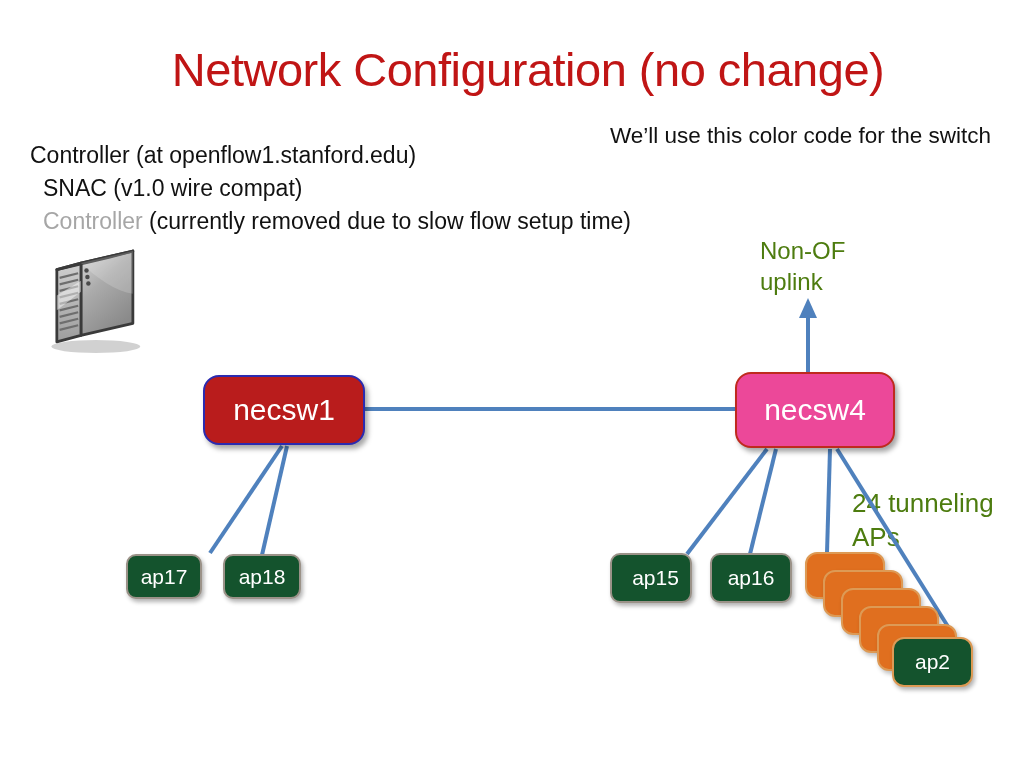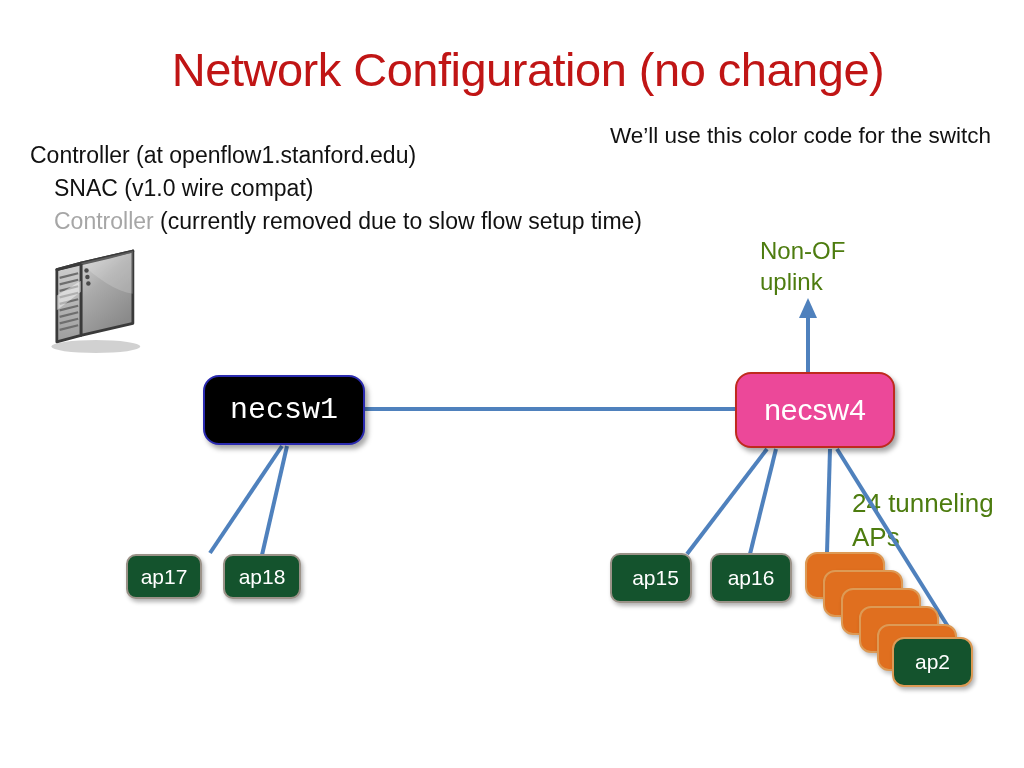--- a/index.html
+++ b/index.html
@@ -5,36 +5,36 @@
   html,body{margin:0;padding:0;background:#ffffff;}
   body{width:1024px;height:768px;font-family:"Liberation Sans",sans-serif;color:#1a1a1a;}
   .slide{position:relative;width:1024px;height:768px;overflow:hidden;background:#ffffff;}
 
   .title{position:absolute;left:0;top:42px;width:1024px;margin:0;text-align:center;
          font-size:47px;font-weight:500;letter-spacing:-0.5px;color:#c01515;padding-left:16px;}
 
   .color-note{position:absolute;top:123px;right:33px;font-size:22.5px;color:#111;}
 
   .controller-block{position:absolute;left:30px;top:139px;font-size:23px;line-height:33px;color:#111;}
-  .indent{margin-left:24px;}
+  .indent{margin-left:13px;}
   .fv{color:#a6a6a6;}
 
   .server-icon{position:absolute;left:42px;top:238px;width:102px;height:116px;}
 
   .uplink-label{position:absolute;left:760px;top:235px;font-size:24px;line-height:31px;
                 white-space:pre-line;color:#4d7c0f;}
   .tunneling-label{position:absolute;left:852px;top:486px;font-size:26px;line-height:34px;
                    white-space:pre-line;color:#4d7c0f;}
 
   .connectors{position:absolute;left:0;top:0;width:1024px;height:768px;pointer-events:none;}
 
   .node{position:absolute;display:flex;align-items:center;justify-content:center;
         color:#ffffff;box-sizing:border-box;}
   .switch{border-radius:16px;font-size:30px;box-shadow:3px 4px 5px rgba(0,0,0,0.35);}
-  .switch.blue{background:#000000;border:2px solid #2b2bb0;font-family:Liberation Mono, monospace;}
+  .switch.blue{background:#b91c1c;border:2px solid #2b2bb0;}
   .switch.red{background:#ec4899;border:2px solid #bf2a1e;}
   #necsw1{left:203px;top:375px;width:162px;height:70px;}
   #necsw4{left:735px;top:372px;width:160px;height:76px;}
 
   .ap{background:#14532d;border:2px solid #9b9288;border-radius:10px;font-size:21px;
       box-shadow:2px 3px 4px rgba(0,0,0,0.3);}
   #ap17{left:126px;top:554px;width:76px;height:45px;}
   #ap18{left:223px;top:554px;width:78px;height:45px;}
   #ap15{left:610px;top:553px;width:82px;height:50px;padding-left:9px;}
   #ap16{left:710px;top:553px;width:82px;height:50px;}

